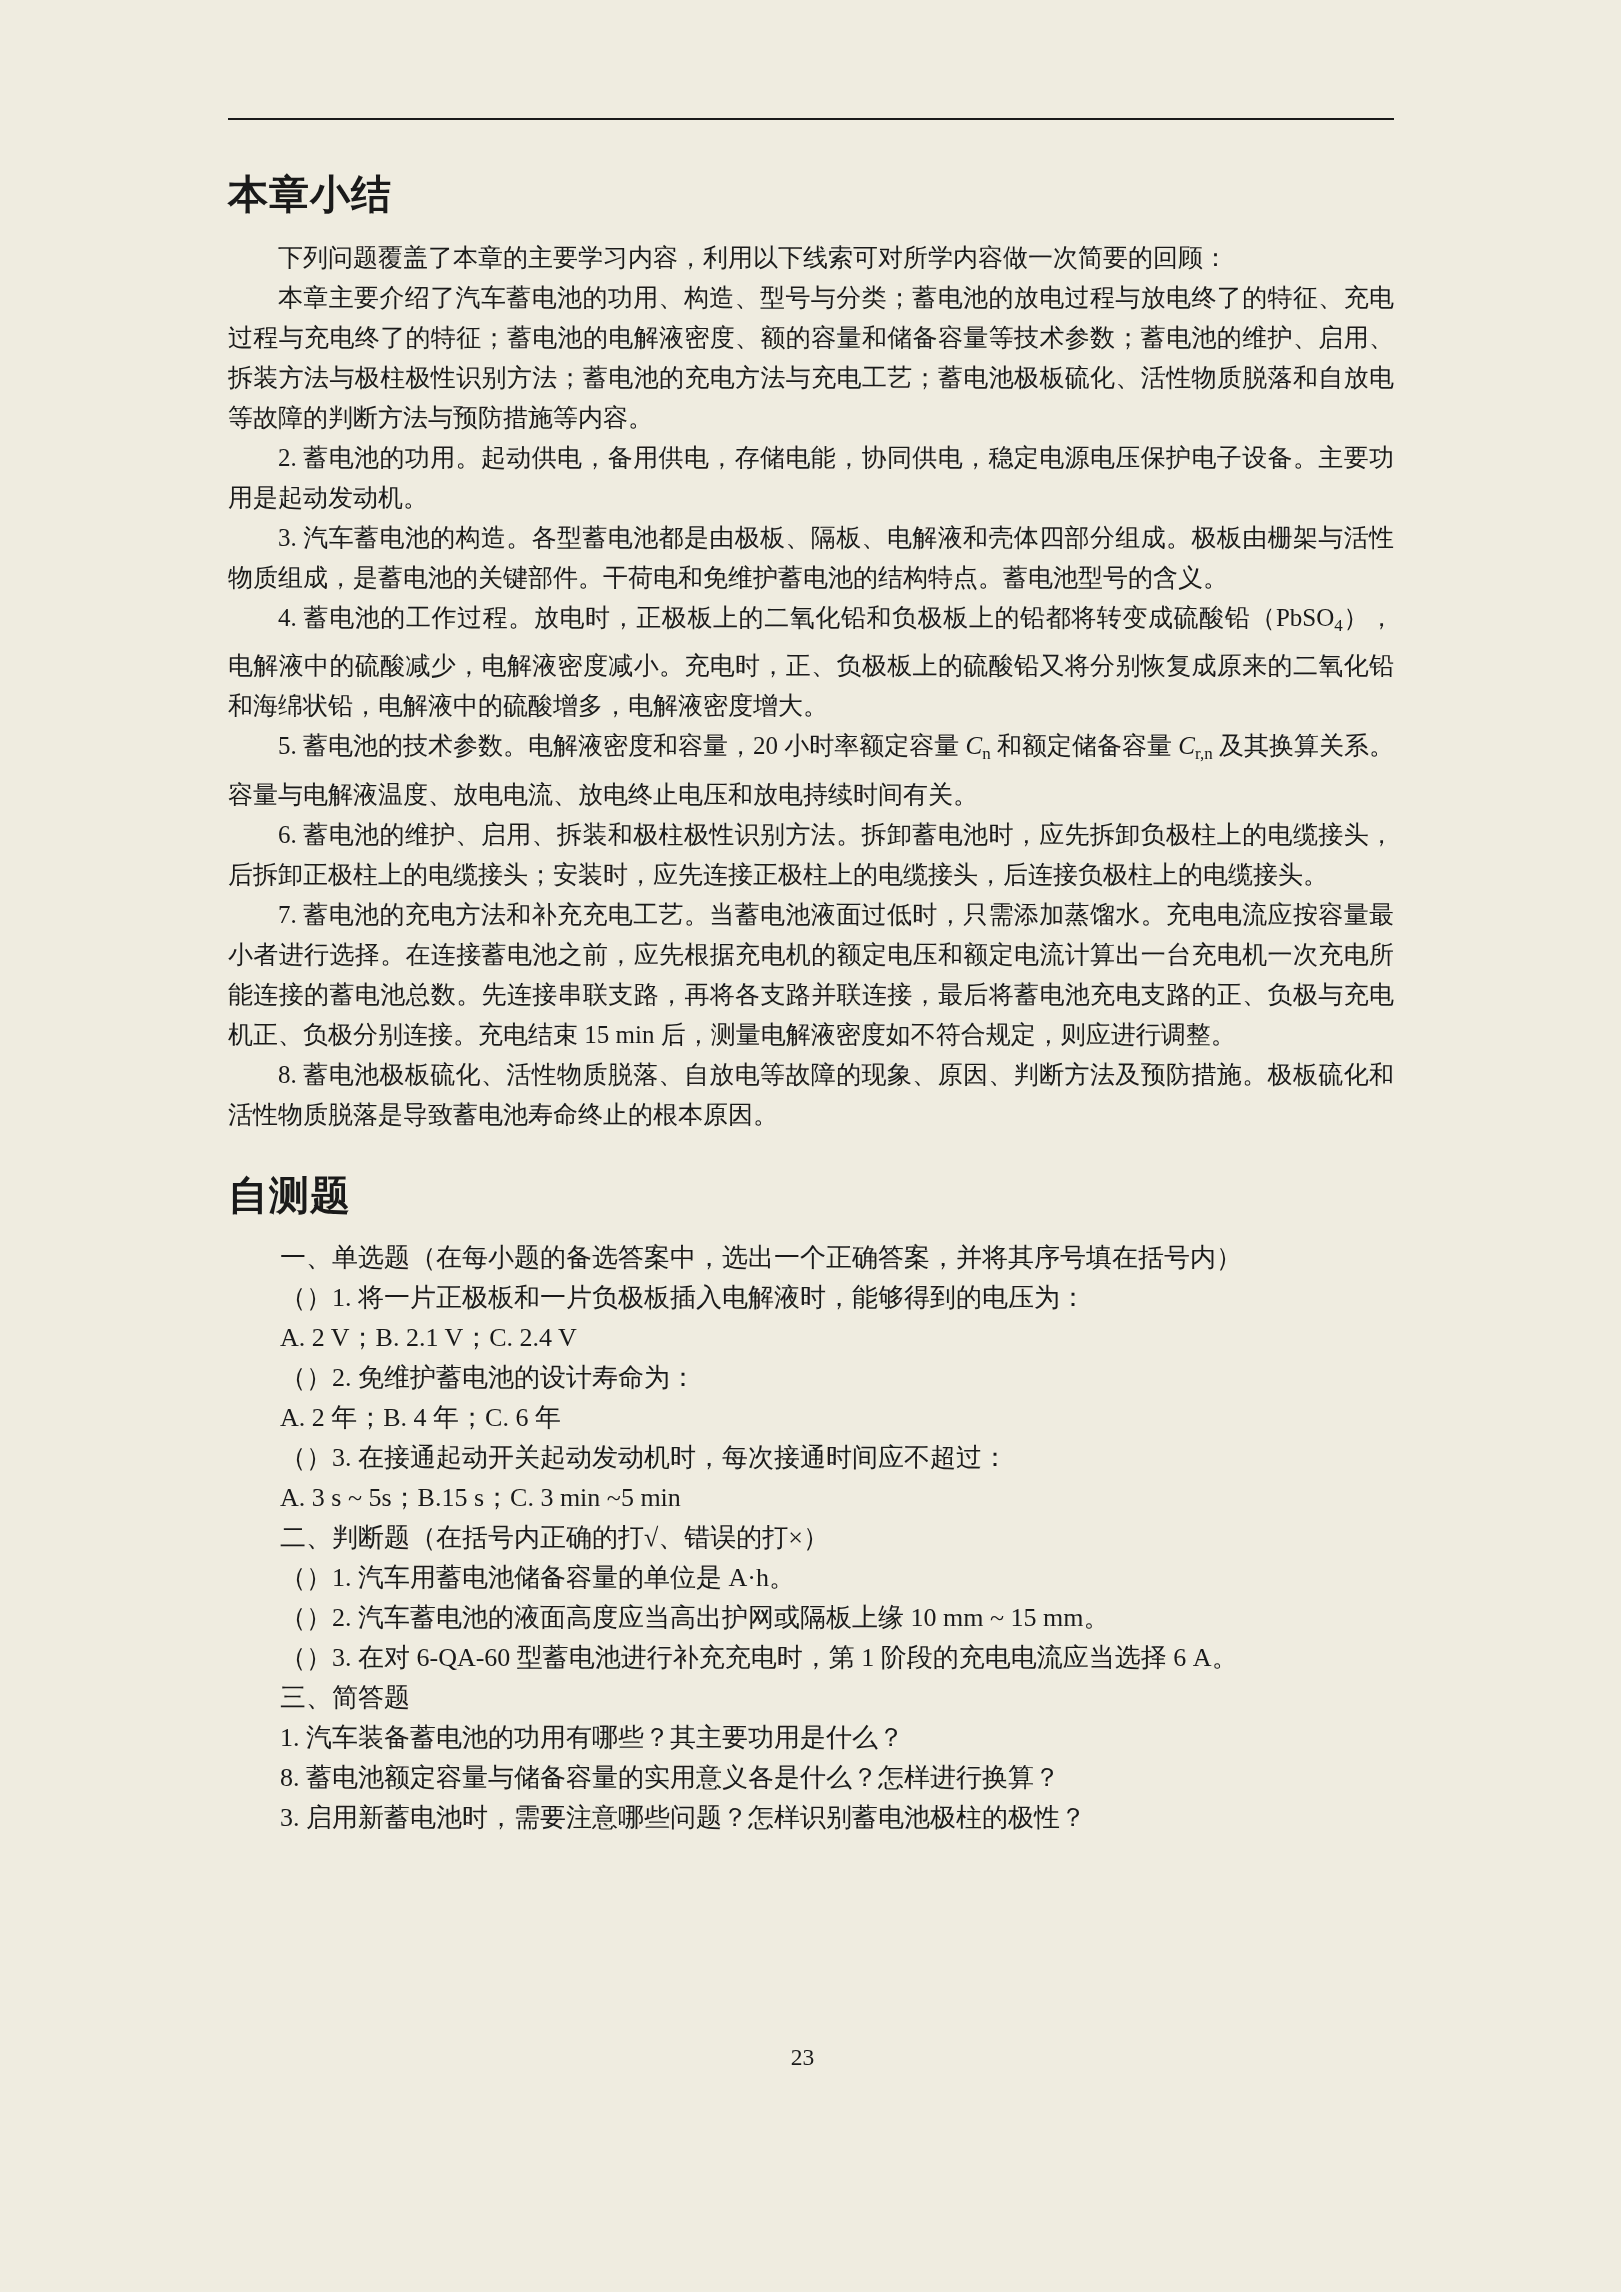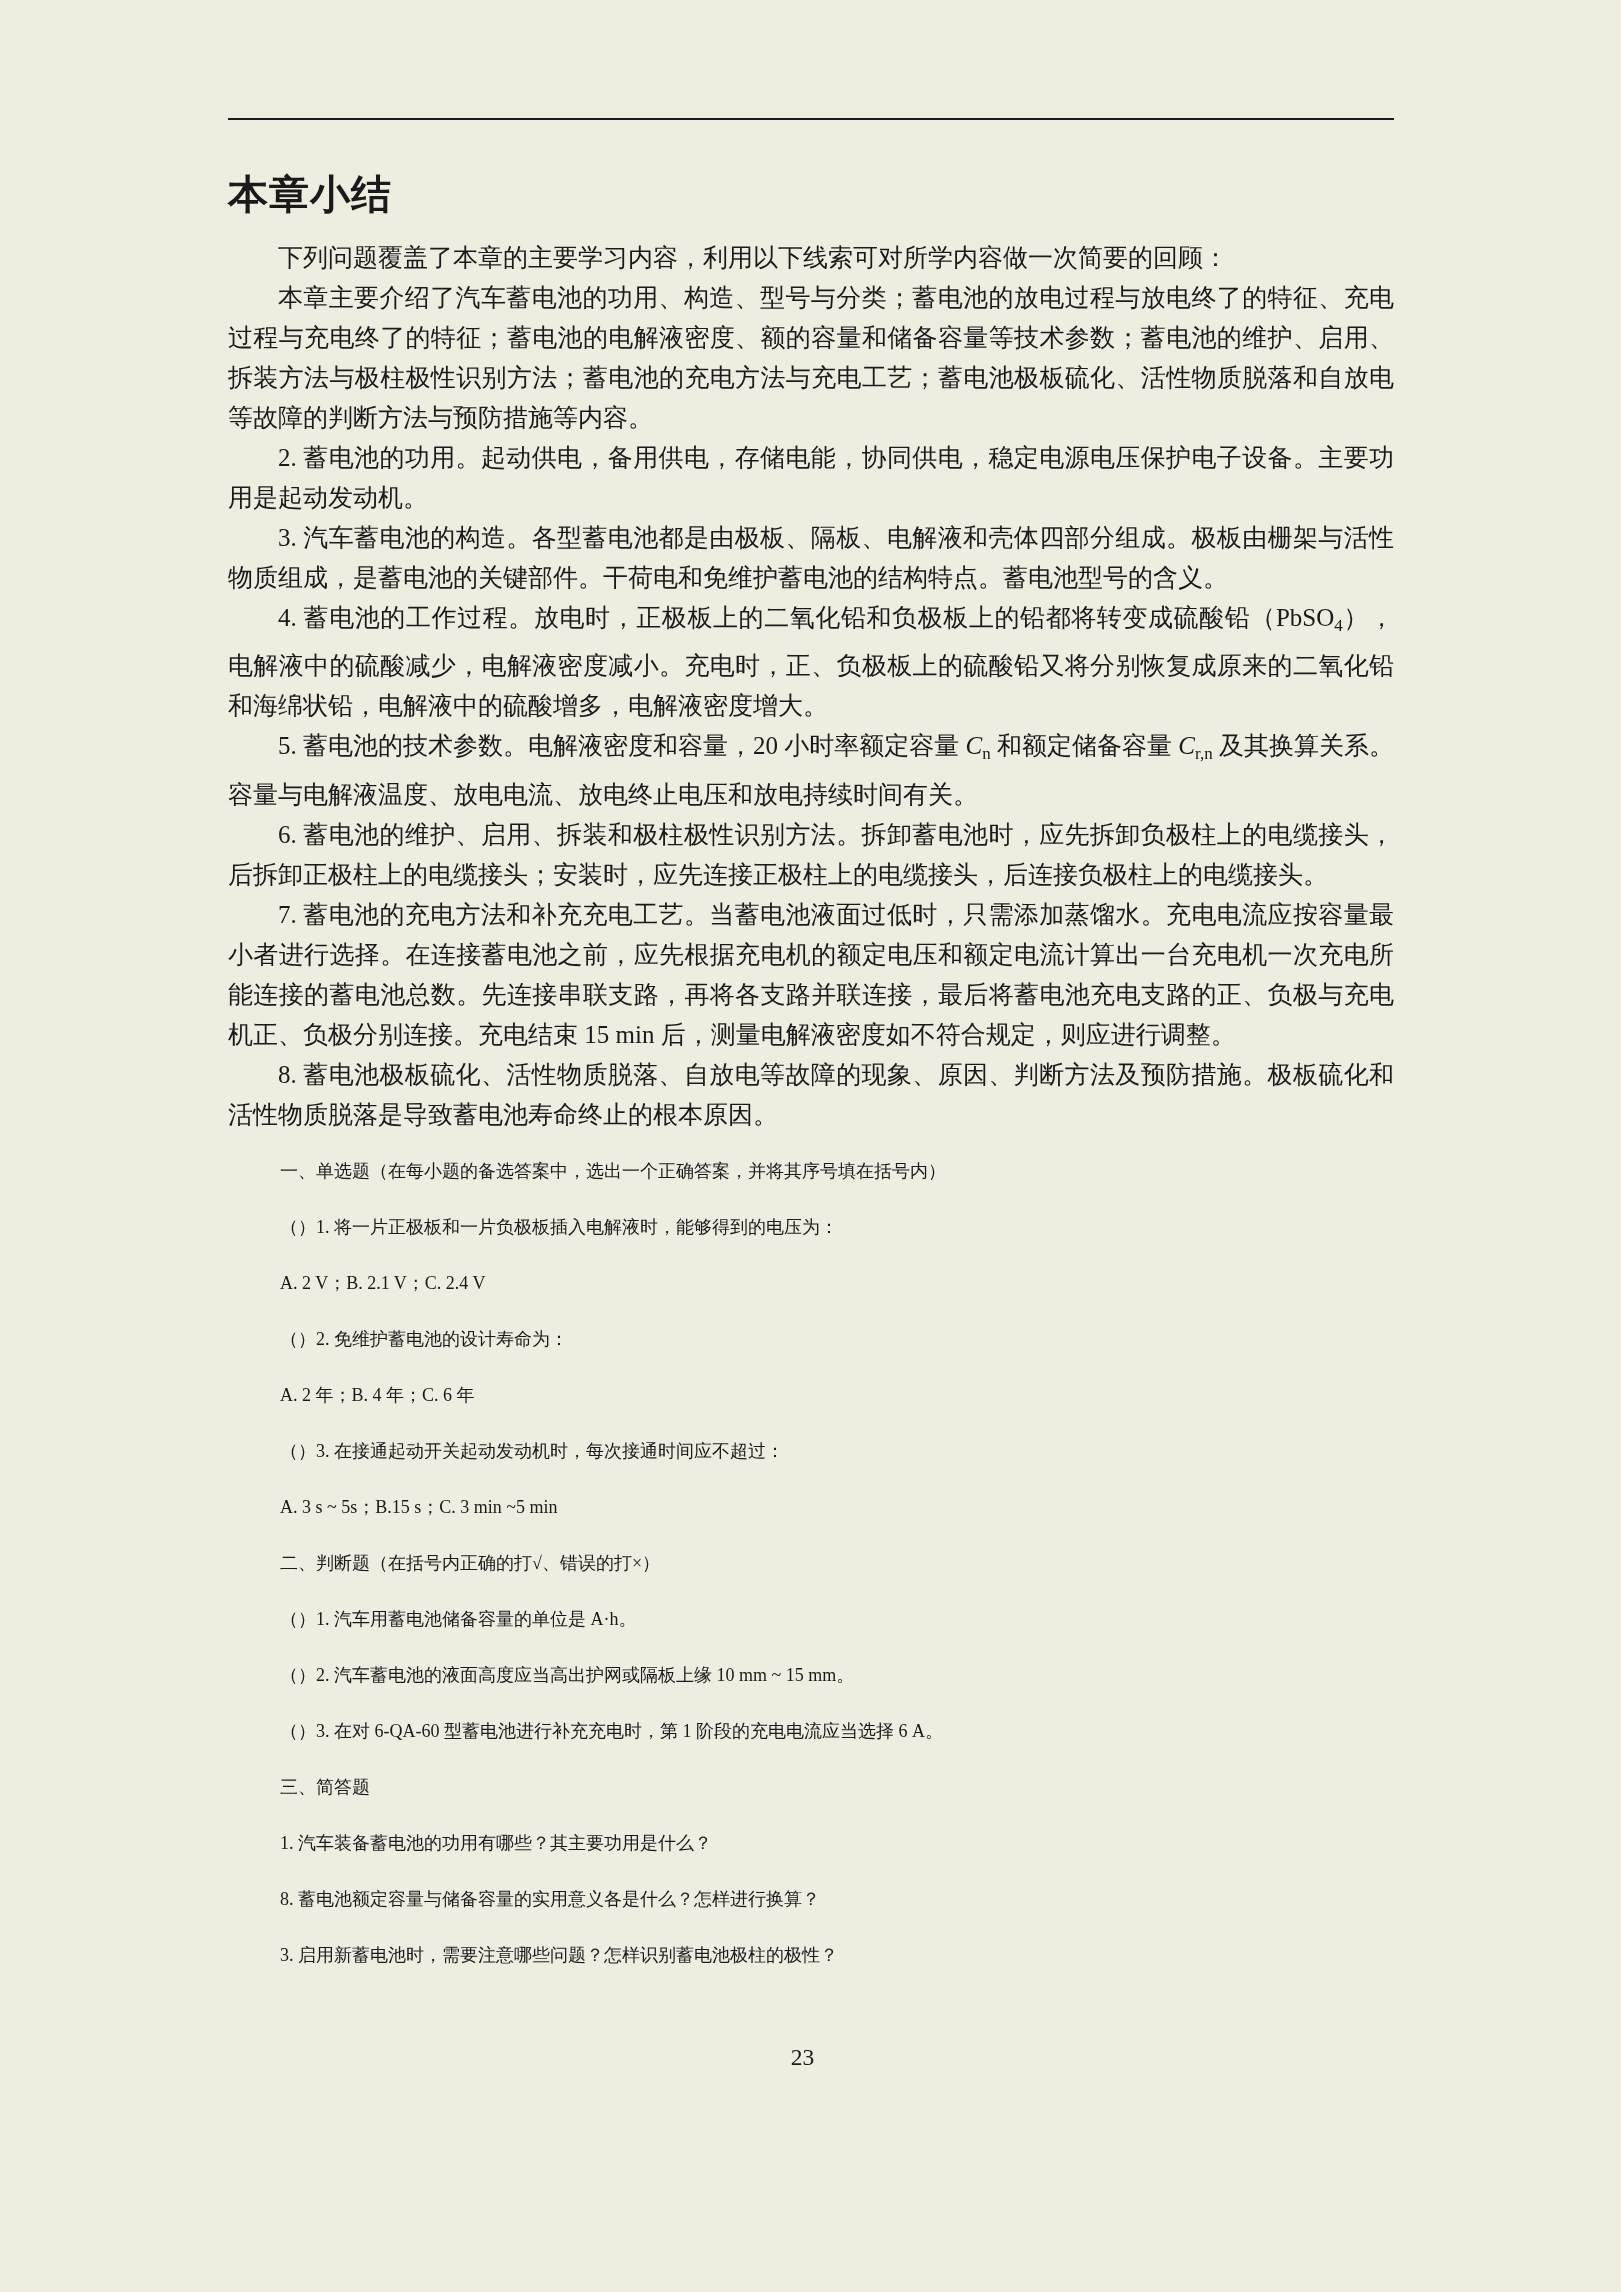--- a/index.html
+++ b/index.html
@@ -44,23 +44,23 @@
   }
   p.para {
     font-size: 25px;
     line-height: 40px;
     margin: 0;
     text-align: justify;
     text-justify: inter-ideograph;
     text-indent: 2em;
   }
   p.qline {
-    font-size: 18px;
+    font-size: 26px;
     line-height: 40px;
-    margin: 16px;
+    margin: 0;
     text-indent: 2em;
   }
   .sub {
     font-size: 0.68em;
     vertical-align: -0.32em;
   }
   .ital {
     font-style: italic;
   }
   .page-number {
@@ -91,20 +91,21 @@
     <p class="para">3. 汽车蓄电池的构造。各型蓄电池都是由极板、隔板、电解液和壳体四部分组成。极板由栅架与活性物质组成，是蓄电池的关键部件。干荷电和免维护蓄电池的结构特点。蓄电池型号的含义。</p>
 
     <p class="para">4.&nbsp;蓄电池的工作过程。放电时，正极板上的二氧化铅和负极板上的铅都将转变成硫酸铅（PbSO<span class="sub">4</span>），电解液中的硫酸减少，电解液密度减小。充电时，正、负极板上的硫酸铅又将分别恢复成原来的二氧化铅和海绵状铅，电解液中的硫酸增多，电解液密度增大。</p>
 
     <p class="para">5.&nbsp;蓄电池的技术参数。电解液密度和容量，20 小时率额定容量 <span class="ital">C</span><span class="sub">n</span> 和额定储备容量 <span class="ital">C</span><span class="sub">r,n</span> 及其换算关系。容量与电解液温度、放电电流、放电终止电压和放电持续时间有关。</p>
 
     <p class="para">6. 蓄电池的维护、启用、拆装和极柱极性识别方法。拆卸蓄电池时，应先拆卸负极柱上的电缆接头，后拆卸正极柱上的电缆接头；安装时，应先连接正极柱上的电缆接头，后连接负极柱上的电缆接头。</p>
     <p class="para">7. 蓄电池的充电方法和补充充电工艺。当蓄电池液面过低时，只需添加蒸馏水。充电电流应按容量最小者进行选择。在连接蓄电池之前，应先根据充电机的额定电压和额定电流计算出一台充电机一次充电所能连接的蓄电池总数。先连接串联支路，再将各支路并联连接，最后将蓄电池充电支路的正、负极与充电机正、负极分别连接。充电结束 15 min 后，测量电解液密度如不符合规定，则应进行调整。</p>
     <p class="para">8. 蓄电池极板硫化、活性物质脱落、自放电等故障的现象、原因、判断方法及预防措施。极板硫化和活性物质脱落是导致蓄电池寿命终止的根本原因。</p>
 
+    <h1 class="section-title second">自测题</h1>
 
     <div class="quiz-block">
       <p class="qline">一、单选题（在每小题的备选答案中，选出一个正确答案，并将其序号填在括号内）</p>
       <p class="qline">（）1. 将一片正极板和一片负极板插入电解液时，能够得到的电压为：</p>
       <p class="qline">A. 2 V；B. 2.1 V；C. 2.4 V</p>
       <p class="qline">（）2. 免维护蓄电池的设计寿命为：</p>
       <p class="qline">A. 2 年；B. 4 年；C. 6 年</p>
       <p class="qline">（）3. 在接通起动开关起动发动机时，每次接通时间应不超过：</p>
       <p class="qline">A. 3 s ~ 5s；B.15 s；C. 3 min ~5 min</p>
       <p class="qline">二、判断题（在括号内正确的打√、错误的打×）</p>

